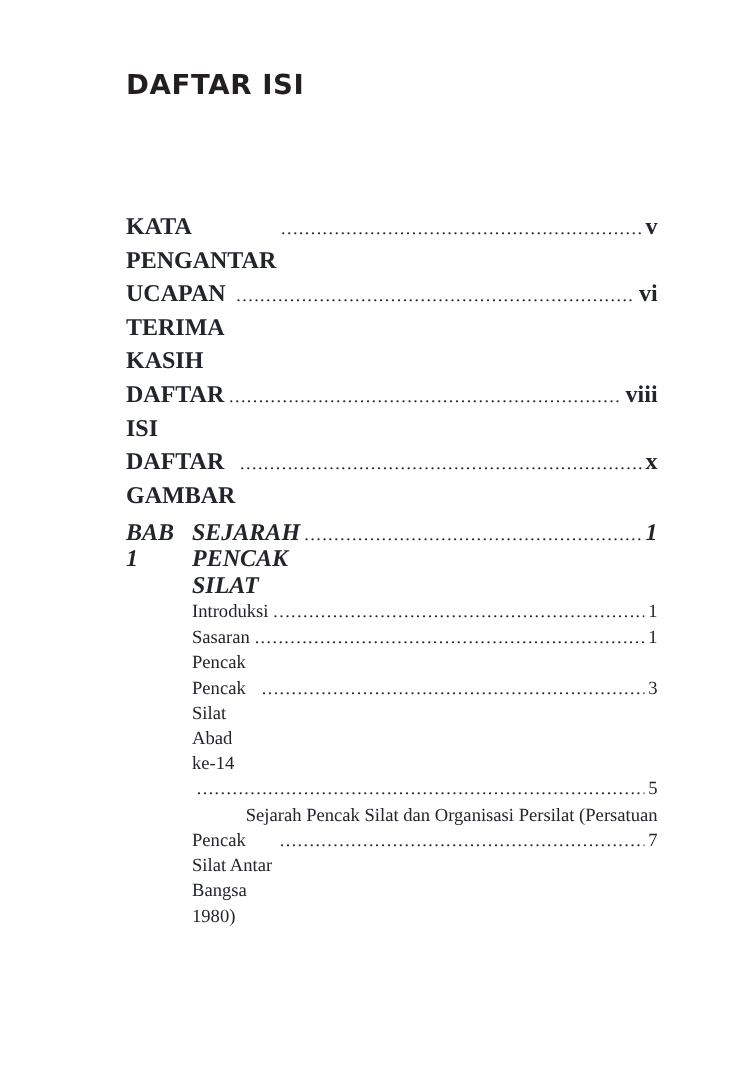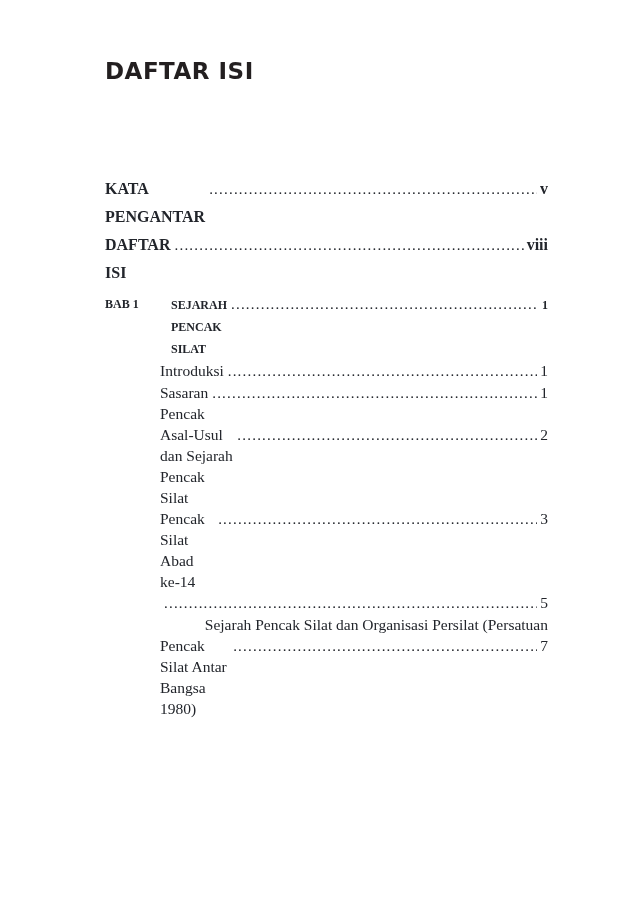--- a/index.html
+++ b/index.html
@@ -31,46 +31,47 @@
   }
   .toc { margin-top: 90px; }
 
   .row {
     display: flex;
     align-items: baseline;
   }
   .front-row {
     line-height: 28px;
     font-weight: 700;
-    font-size: 16px;
+    font-size: 20px;
   }
   .leader {
     flex: 1 1 auto;
     min-width: 8px;
     overflow: hidden;
     white-space: nowrap;
     margin: 0 2px 0 4px;
     font-weight: 400;
     font-size: 15px;
     letter-spacing: 1.2px;
   }
   .leader::after {
     content: "......................................................................................................................................................................................";
   }
   .page-num { flex: 0 0 auto; padding-left: 1px; }
 
   .chapter { margin-top: 6px; }
   .chapter-heading {
     display: flex;
     font-weight: 700;
-    font-size: 12px;
+    font-size: 20px;
     line-height: 22px;
+    font-style: italic;
   }
   .chapter-number { flex: 0 0 55px; }
-  .chapter-title-col { flex: 1 1 auto; min-width: 0; margin-left: 11px; }
+  .chapter-title-col { flex: 1 1 auto; min-width: 0; }
   .chapter-entries {
     margin-left: 55px;
     font-weight: 400;
     font-size: 15.5px;
   }
   .sub-row { line-height: 21px; }
   .wrap-line1 { line-height: 21px; text-align: right; }
 </style>
 </head>
 <body>
@@ -79,23 +80,33 @@
   <h1 class="doc-title">DAFTAR ISI</h1>
 
   <div class="toc">
     <div id="front-matter">
         <div class="row front-row">
           <span class="label">KATA PENGANTAR</span>
           <span class="leader"></span>
           <span class="page-num">v</span>
         </div>
         <div class="row front-row">
+          <span class="label">UCAPAN TERIMA KASIH</span>
+          <span class="leader"></span>
+          <span class="page-num">vi</span>
+        </div>
+        <div class="row front-row">
           <span class="label">DAFTAR ISI</span>
           <span class="leader"></span>
           <span class="page-num">viii</span>
+        </div>
+        <div class="row front-row">
+          <span class="label">DAFTAR GAMBAR</span>
+          <span class="leader"></span>
+          <span class="page-num">x</span>
         </div>
       </div>
     <div id="chapters">
         <div class="chapter">
           <div class="chapter-heading">
             <span class="chapter-number">BAB 1</span>
             <div class="chapter-title-col">
               <div class="row ">
                 <span class="label">SEJARAH PENCAK SILAT</span>
                 <span class="leader"></span>
@@ -108,25 +119,20 @@
               <span class="label">Introduksi</span>
               <span class="leader"></span>
               <span class="page-num">1</span>
             </div>
             <div class="row sub-row">
               <span class="label">Sasaran Pencak</span>
               <span class="leader"></span>
               <span class="page-num">1</span>
             </div>
             <div class="row sub-row">
-              <span class="label">Asal-Usul dan Sejarah Pencak Silat</span>
-              <span class="leader"></span>
-              <span class="page-num">2</span>
-            </div>
-            <div class="row sub-row">
               <span class="label">Pencak Silat Abad ke-14</span>
               <span class="leader"></span>
               <span class="page-num">3</span>
             </div>
             <div class="row sub-row">
               <span class="leader"></span>
               <span class="page-num">5</span>
             </div>
             <div class="wrap-line1">Sejarah Pencak Silat dan Organisasi Persilat (Persatuan</div>
             <div class="row sub-row">

